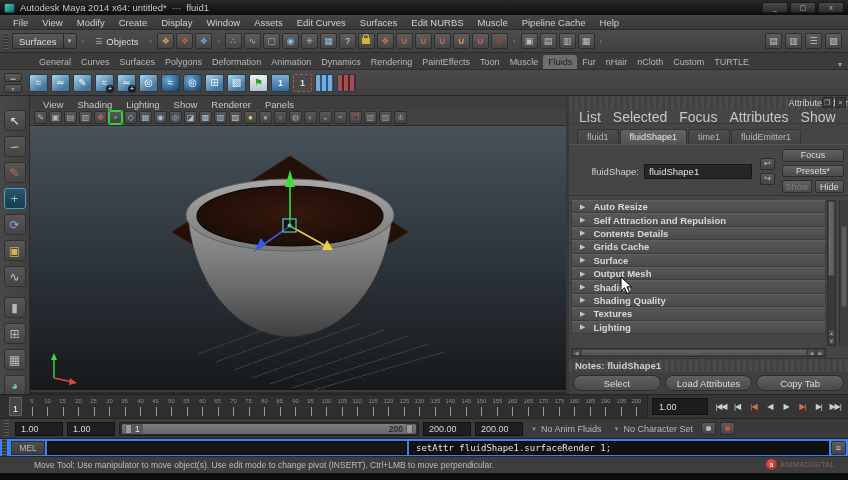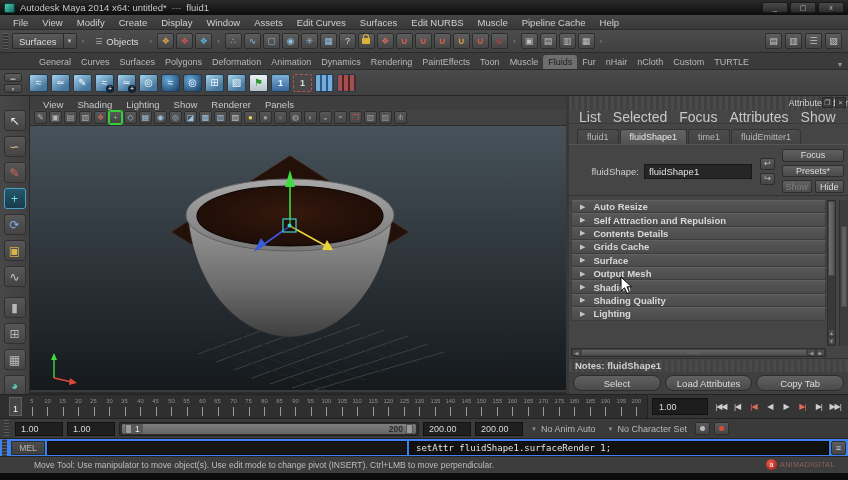--- a/index.html
+++ b/index.html
@@ -458,20 +458,24 @@
           <div class="sec-row">
           <span class="sec-arrow">▶</span>
           <span class="sec-label">Shading</span>
         </div>
           <div class="sec-row">
           <span class="sec-arrow">▶</span>
           <span class="sec-label">Shading Quality</span>
         </div>
           <div class="sec-row">
           <span class="sec-arrow">▶</span>
+          <span class="sec-label">Textures</span>
+        </div>
+          <div class="sec-row">
+          <span class="sec-arrow">▶</span>
           <span class="sec-label">Lighting</span>
         </div>
         </div>
       <div id="vscroll-inner">
         <div id="vscroll-thumb"></div>
         <div class="vscroll-btns">
           <span class="sbtn">▲</span>
           <span class="sbtn">▼</span>
         </div>
       </div>
@@ -681,21 +685,21 @@
         <span class="rs-handle"></span>
         <span id="rs-start">1</span>
         <span id="rs-end">200</span>
         <span class="rs-handle"></span>
       </div>
     </div>
     <span class="rs-field">200.00</span>
     <span class="rs-field">200.00</span>
     <span class="rs-dd">
       <span class="arr">▼</span>
-      <span>No Anim Auto</span>
+      <span>No Anim Fluids</span>
     </span>
     <span class="rs-dd">
       <span class="arr">▼</span>
       <span>No Character Set</span>
     </span>
     <span class="key-ic"></span>
     <span class="key-ic red"></span>
   </div>
 
   <div class="abs" id="commandline">

